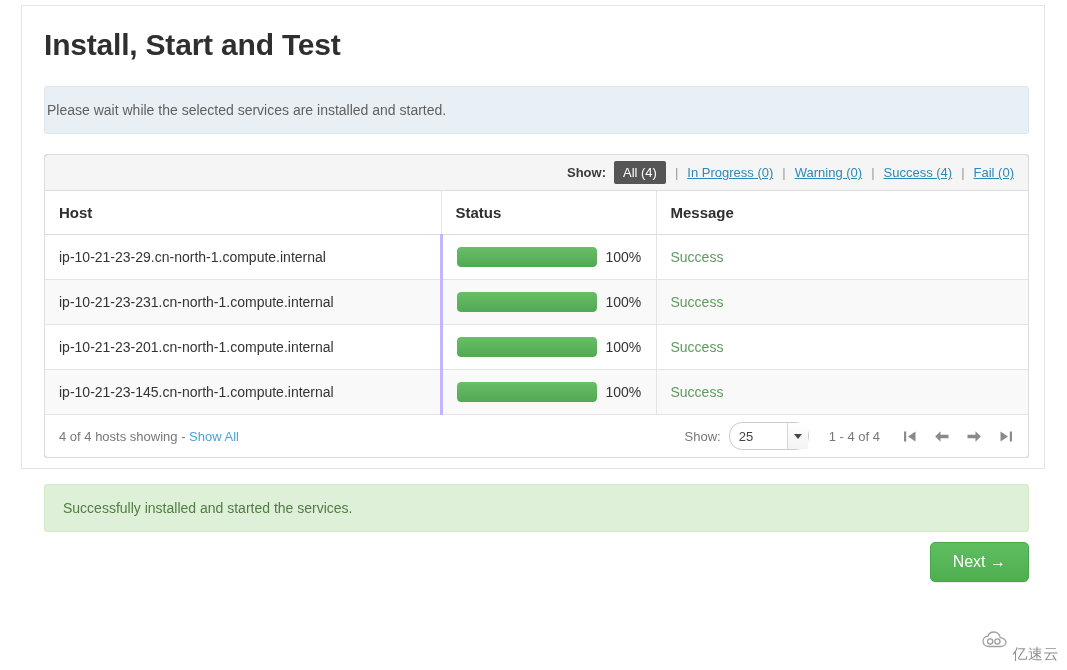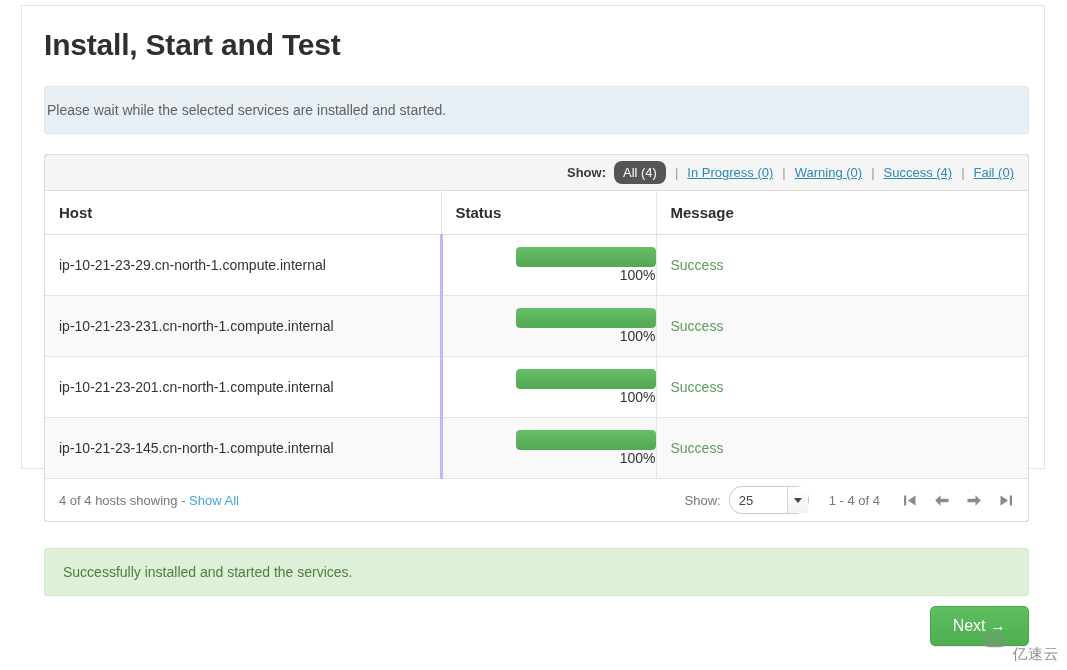--- a/index.html
+++ b/index.html
@@ -102,21 +102,21 @@
   .filter-label {
     font-size: 13px;
     font-weight: bold;
     color: #3a3a3a;
     margin-right: 8px;
   }
   .filter-pill {
     background: #555555;
     color: #ffffff;
     font-size: 13px;
-    border-radius: 8px;
+    border-radius: 2px;
     padding: 4px 9px;
     line-height: 15px;
   }
   .filter-sep {
     color: #999999;
     font-size: 13px;
     margin: 0 9px;
   }
   .filter-link {
     color: #2c8ab5;
@@ -152,22 +152,21 @@
 
   .col-host   { width: 396px; border-right: 1px solid #e4e4e4; }
   .col-status { width: 215px; border-right: 1px solid #e4e4e4; }
   .col-msg    { width: auto; }
 
   td.c-host   { border-right: 3px solid #c4b5fd; }
   td.c-status { border-right: 1px solid #e4e4e4; }
 
   .row-progress {
     display: flex;
-    align-items: flex-end;
-    flex-direction: column;
+    align-items: center;
   }
   .row-bar-outer {
     width: 140px;
     height: 20px;
     background: #f2f2f2;
     border-radius: 4px;
     overflow: hidden;
     box-shadow: inset 0 1px 2px rgba(0,0,0,0.08);
   }
   .row-bar-fill {

